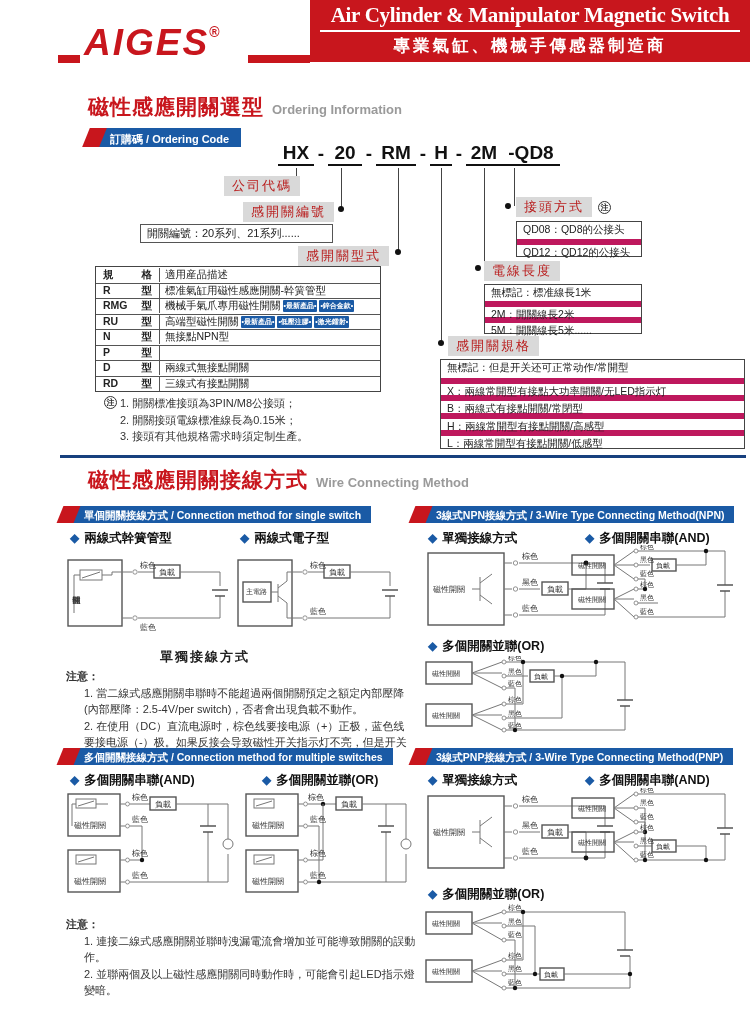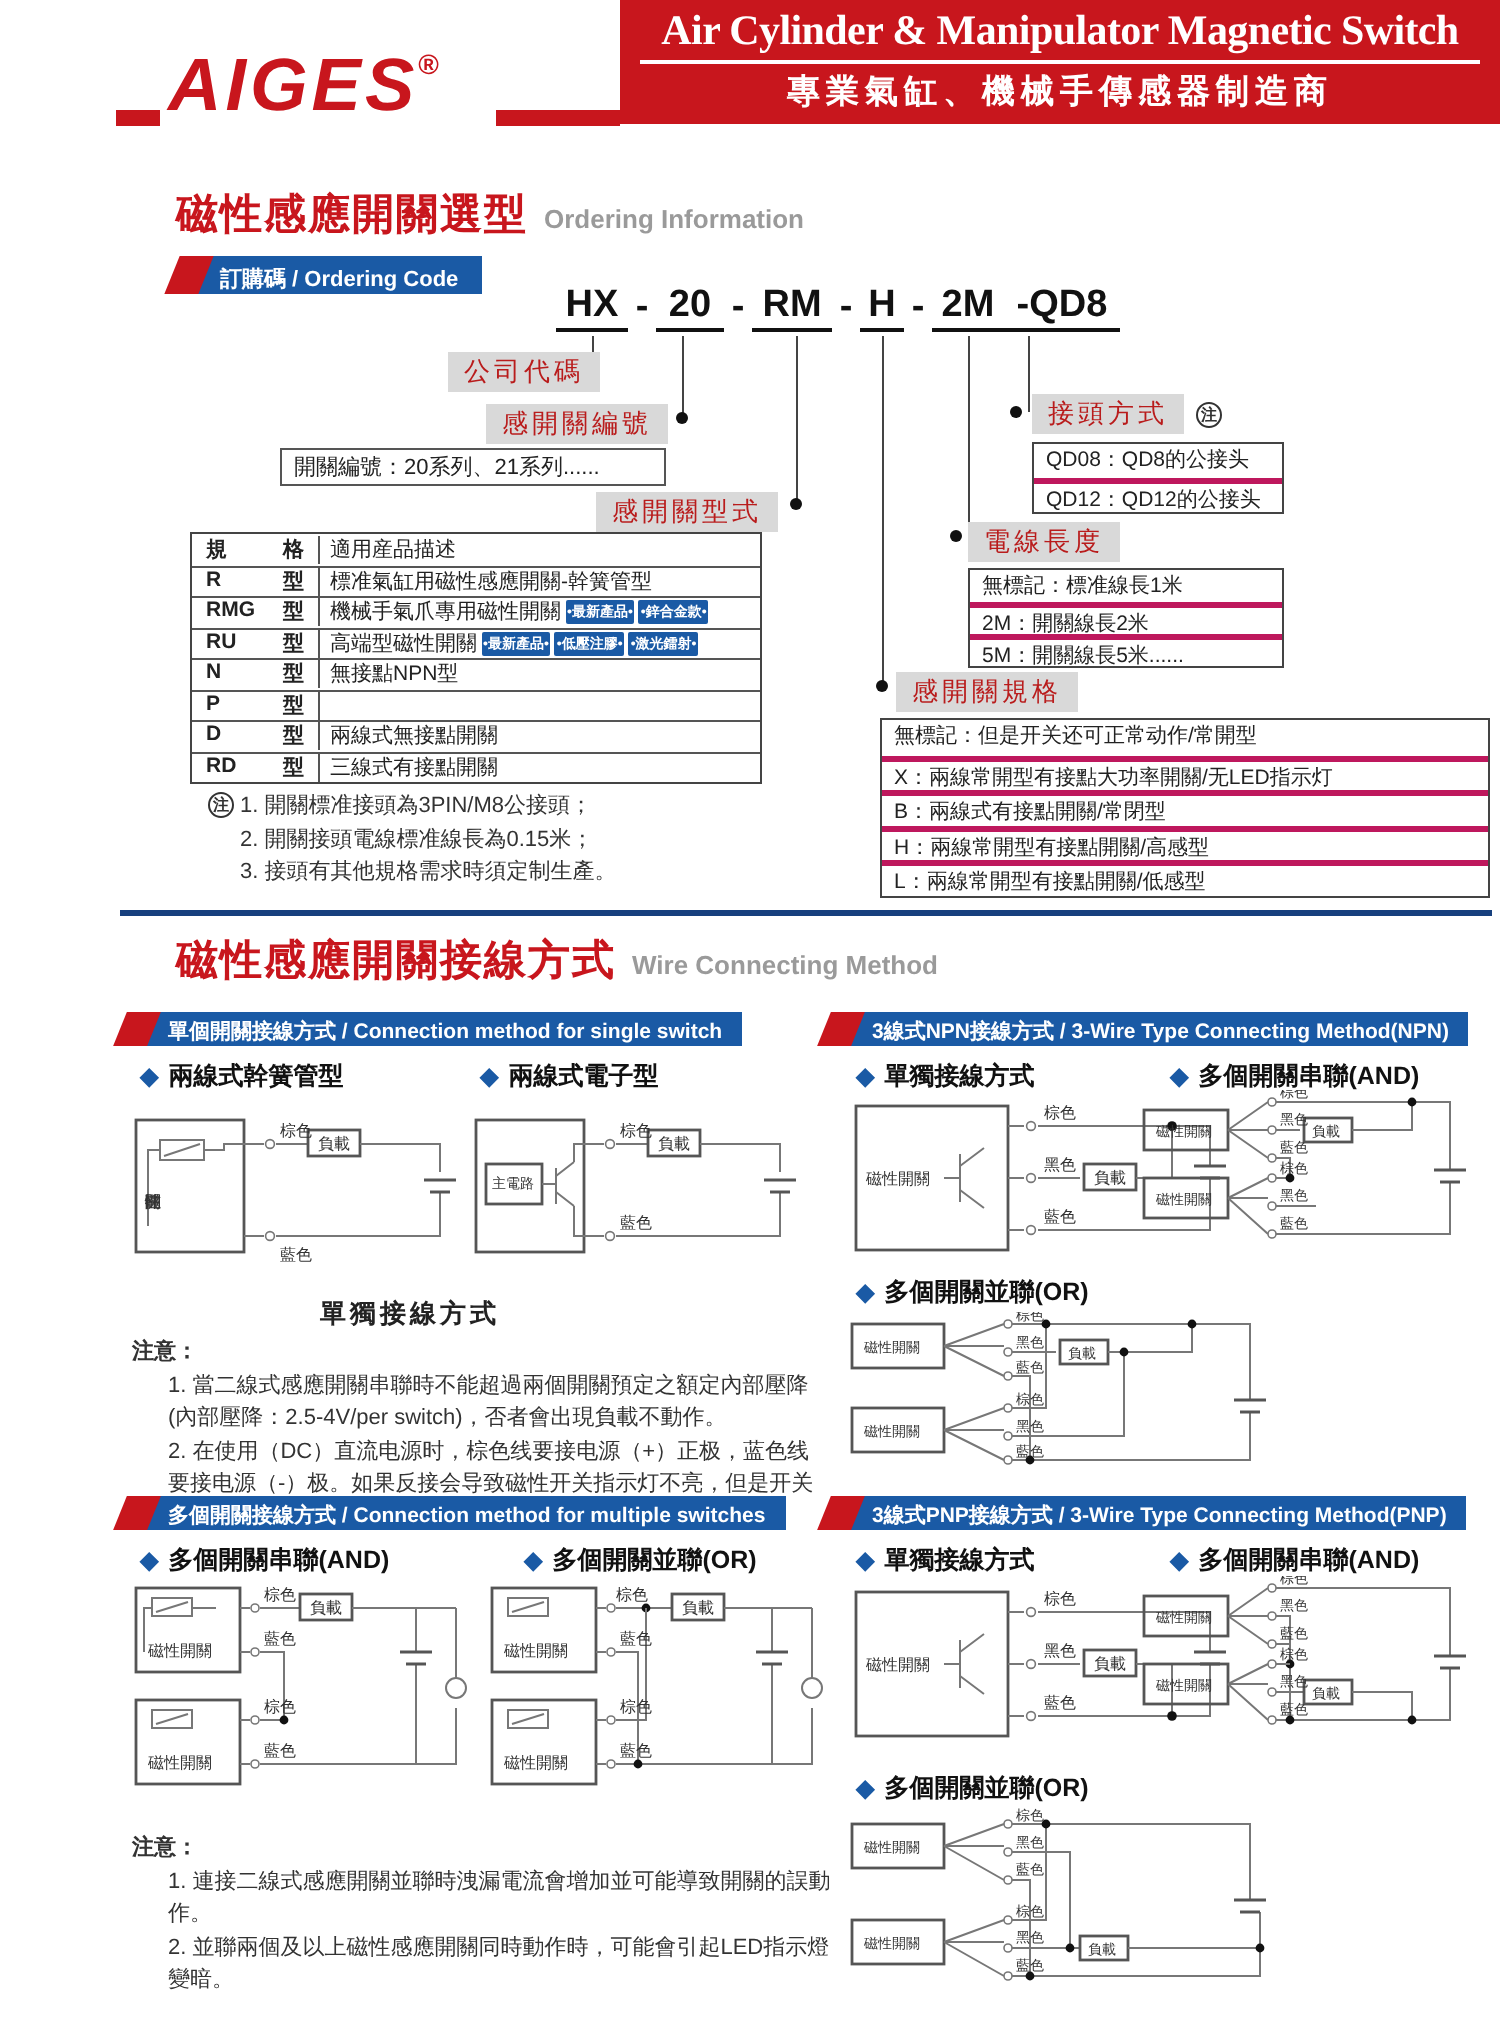--- a/index.html
+++ b/index.html
@@ -30,21 +30,21 @@
   .tok { text-align:center; border-bottom:2.5px solid #111; }
   .dash { text-align:center; }
   
   .ttable { border:1.5px solid #444; }
   .trow { display:flex; border-top:1px solid #555; font-size:10.5px; align-items:center; }
   .trow:first-child { border-top:none; }
   .c1 { width:64px; display:flex; justify-content:space-between; padding:0 7px; border-right:1px solid #555; font-weight:bold; }
   .c2 { flex:1; padding:0 2px 0 5px; display:flex; align-items:center; white-space:nowrap; }
   .badge { background:#1a5aa5; color:#fff; font-size:7px; font-weight:bold; padding:1px 1px; margin-left:2px; border-radius:1px; white-space:nowrap; }
   .listtable { border:1.5px solid #444; }
-  .lrow { border-top:3px solid #be185d; font-size:10.5px; padding:1px 6px; white-space:nowrap; }
+  .lrow { border-top:6px solid #be185d; font-size:10.5px; padding:1px 6px; white-space:nowrap; }
   .lrow:first-child { border-top:none; }
   .notemark { display:inline-block; width:13px; height:13px; border:1px solid #333; border-radius:50%; font-size:8px; line-height:12px; text-align:center; color:#333; font-weight:bold; flex:none; }
   .notes { font-size:11px; color:#333; line-height:1.5; }
   .notes .nline { display:flex; gap:3px; }
   .sep { background:#17407e; }
   
   .subhead { font-size:12.5px; font-weight:bold; color:#111; white-space:nowrap; }
   .diamond { color:#1a5aa5; margin-right:5px; font-size:12px; }
   .caption { font-size:13px; font-weight:bold; color:#222; letter-spacing:2px; }
   

